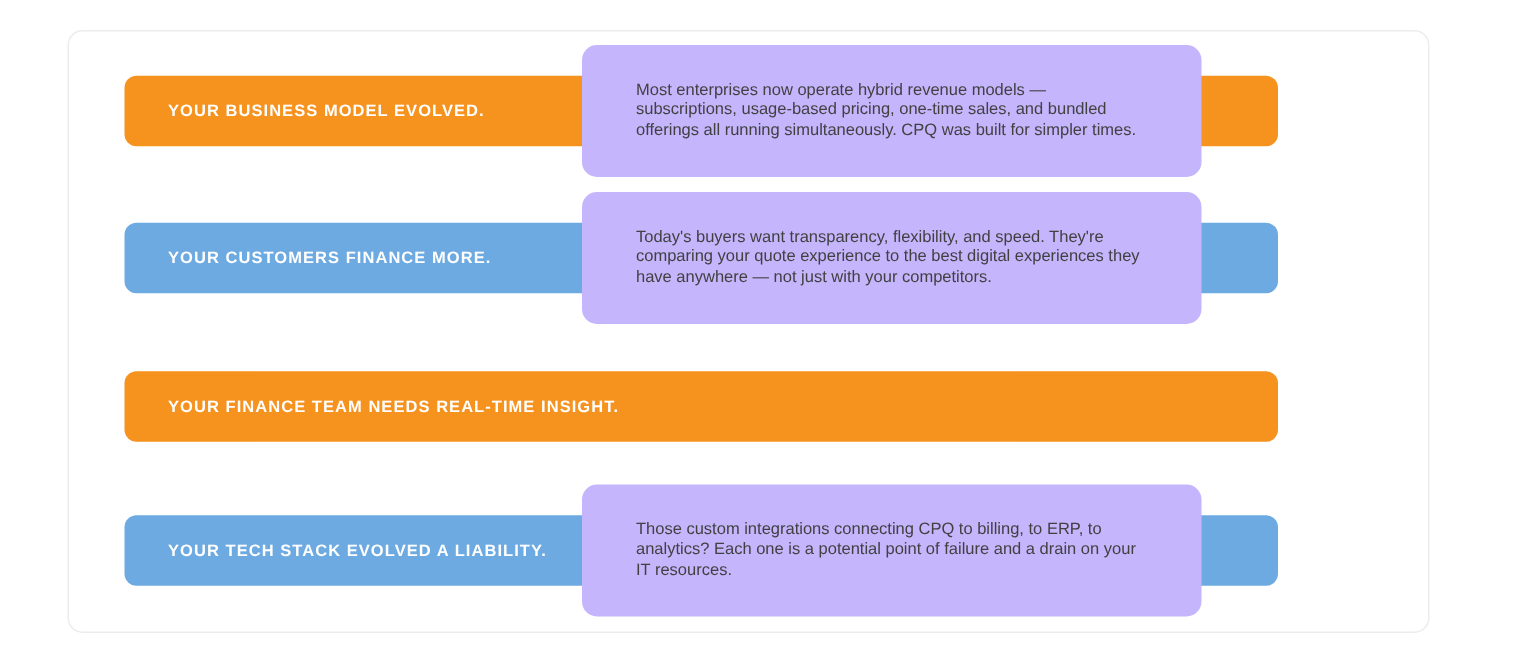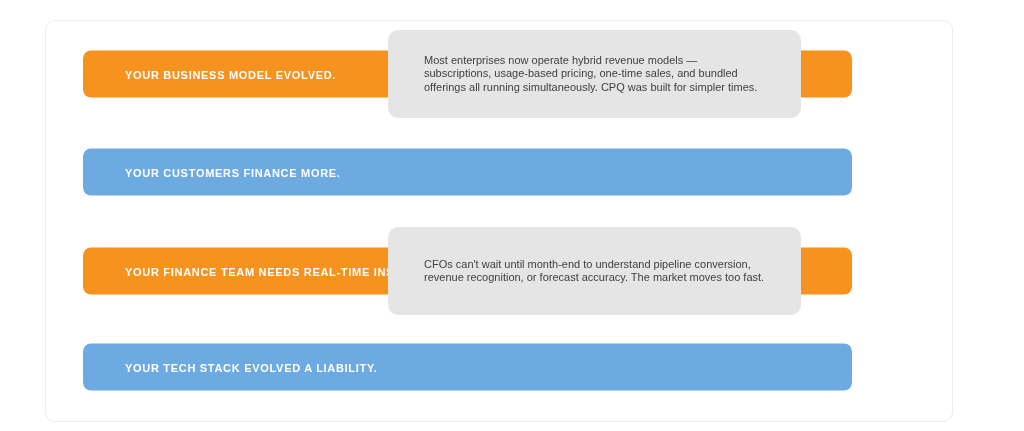--- a/index.html
+++ b/index.html
@@ -37,34 +37,34 @@
     left: 37px;
     top: 50%;
     transform: translateY(-50%);
     width: 769px;
     height: 47px;
     border-radius: 8px;
     display: flex;
     align-items: center;
   }
   .accent-bar .bar-label {
-    margin-left: 42px;
+    margin-left: 29px;
     color: #ffffff;
     font-size: 11px;
     font-weight: bold;
     letter-spacing: 0.7px;
     white-space: nowrap;
   }
   .desc-card {
     position: absolute;
     left: 342px;
     top: 0;
     width: 413px;
     height: 88px;
-    background: #e5e5e5;
+    background: #c4b5fd;
     border-radius: 10px;
     display: flex;
     align-items: center;
   }
   .desc-card p {
     margin: 0;
     padding: 0 36px 0 36px;
     max-width: 341px;
     font-size: 11px;
     line-height: 13.4px;
@@ -82,30 +82,33 @@
     </div>
     <div class="desc-card">
       <p>Most enterprises now operate hybrid revenue models — subscriptions, usage-based pricing, one-time sales, and bundled offerings all running simultaneously. CPQ was built for simpler times.</p>
     </div>
   </div>
 
   <div class="row row-1">
     <div class="accent-bar" style="background-color: rgb(109, 170, 225);">
       <span class="bar-label">YOUR CUSTOMERS FINANCE MORE.</span>
     </div>
+    <div class="desc-card">
+      <p>Today's buyers want transparency, flexibility, and speed. They're comparing your quote experience to the best digital experiences they have anywhere — not just with your competitors.</p>
+    </div>
   </div>
 
   <div class="row row-2">
     <div class="accent-bar" style="background-color: rgb(246, 146, 30);">
       <span class="bar-label">YOUR FINANCE TEAM NEEDS REAL-TIME INSIGHT.</span>
-    </div>
-    <div class="desc-card">
-      <p>CFOs can't wait until month-end to understand pipeline conversion, revenue recognition, or forecast accuracy. The market moves too fast.</p>
     </div>
   </div>
 
   <div class="row row-3">
     <div class="accent-bar" style="background-color: rgb(109, 170, 225);">
       <span class="bar-label">YOUR TECH STACK EVOLVED A LIABILITY.</span>
     </div>
+    <div class="desc-card">
+      <p>Those custom integrations connecting CPQ to billing, to ERP, to analytics? Each one is a potential point of failure and a drain on your IT resources.</p>
+    </div>
   </div>
 
 </div>
 
 </body></html>

